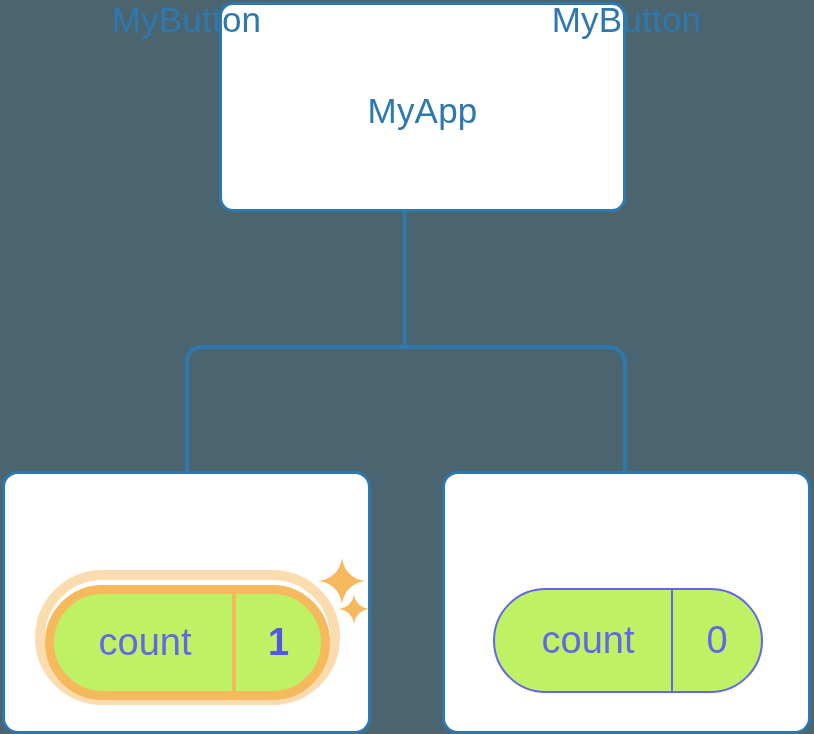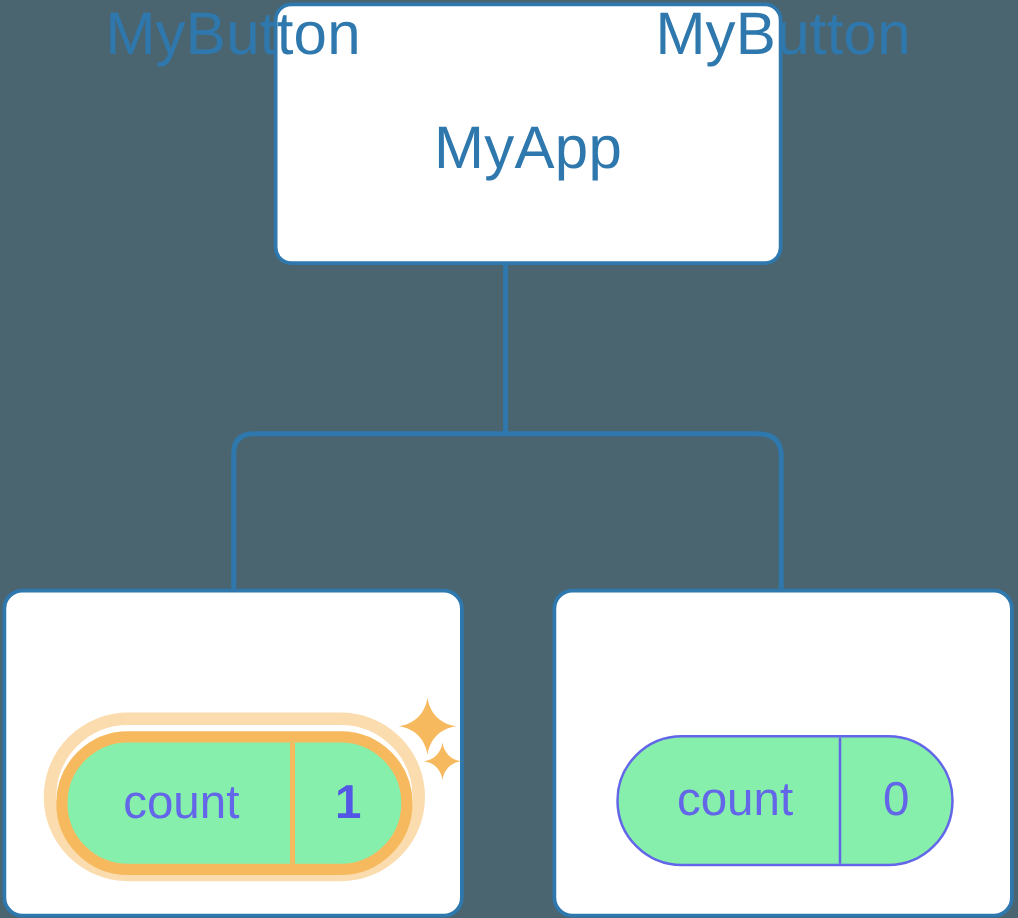--- a/index.html
+++ b/index.html
@@ -19,28 +19,28 @@
     border:3px solid #2E78AE;
     border-radius:14px;
     box-sizing:border-box;
   }
   #root-node{left:219px;top:2px;width:407px;height:210px;}
   #child-left{left:2px;top:471px;width:369px;height:263px;border-radius:16px;}
   #child-right{left:442px;top:471px;width:369px;height:263px;border-radius:16px;}
 
   .node-title{
     position:absolute;left:0;right:0;text-align:center;
-    color:#2E78AE;font-size:48px;font-weight:400;letter-spacing:.2px;
+    color:#2E78AE;font-size:35px;font-weight:400;letter-spacing:.2px;
     white-space:nowrap;
   }
   #root-node .node-title{top:86px;}
 
   .pill{
     position:absolute;display:flex;align-items:stretch;
-    background:#86efac;box-sizing:border-box;
+    background:#bef264;box-sizing:border-box;
   }
   .pill .seg{
     display:flex;align-items:center;justify-content:center;
     color:#6366E8;white-space:nowrap;box-sizing:border-box;
   }
   .pill .seg-key{font-size:38px;font-weight:400;}
   .pill .seg-val{font-size:38px;}
 
   
   #pill-right{

